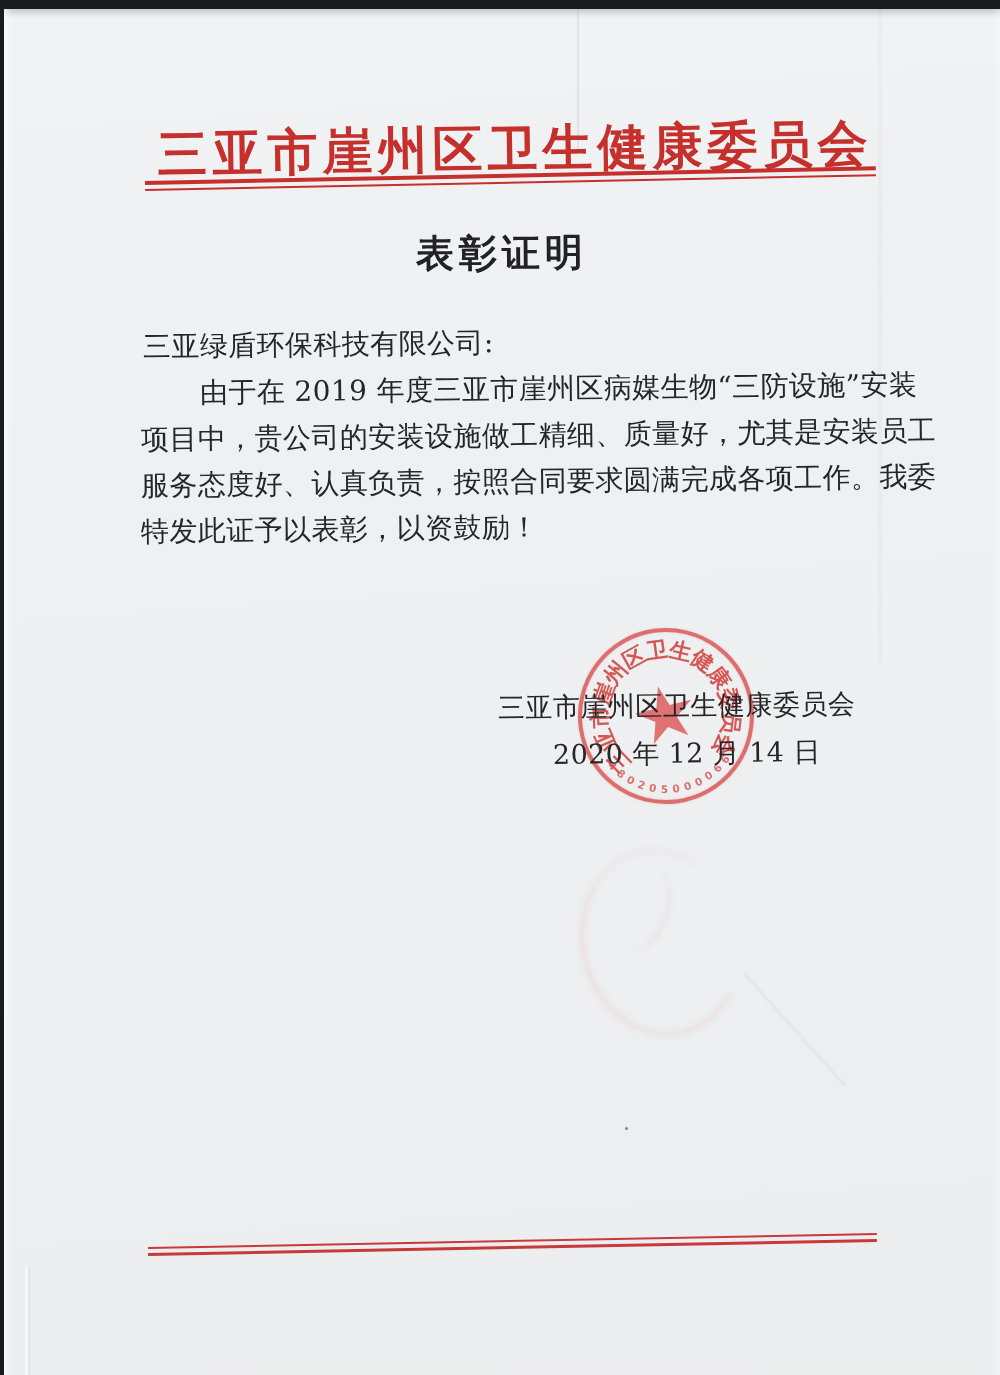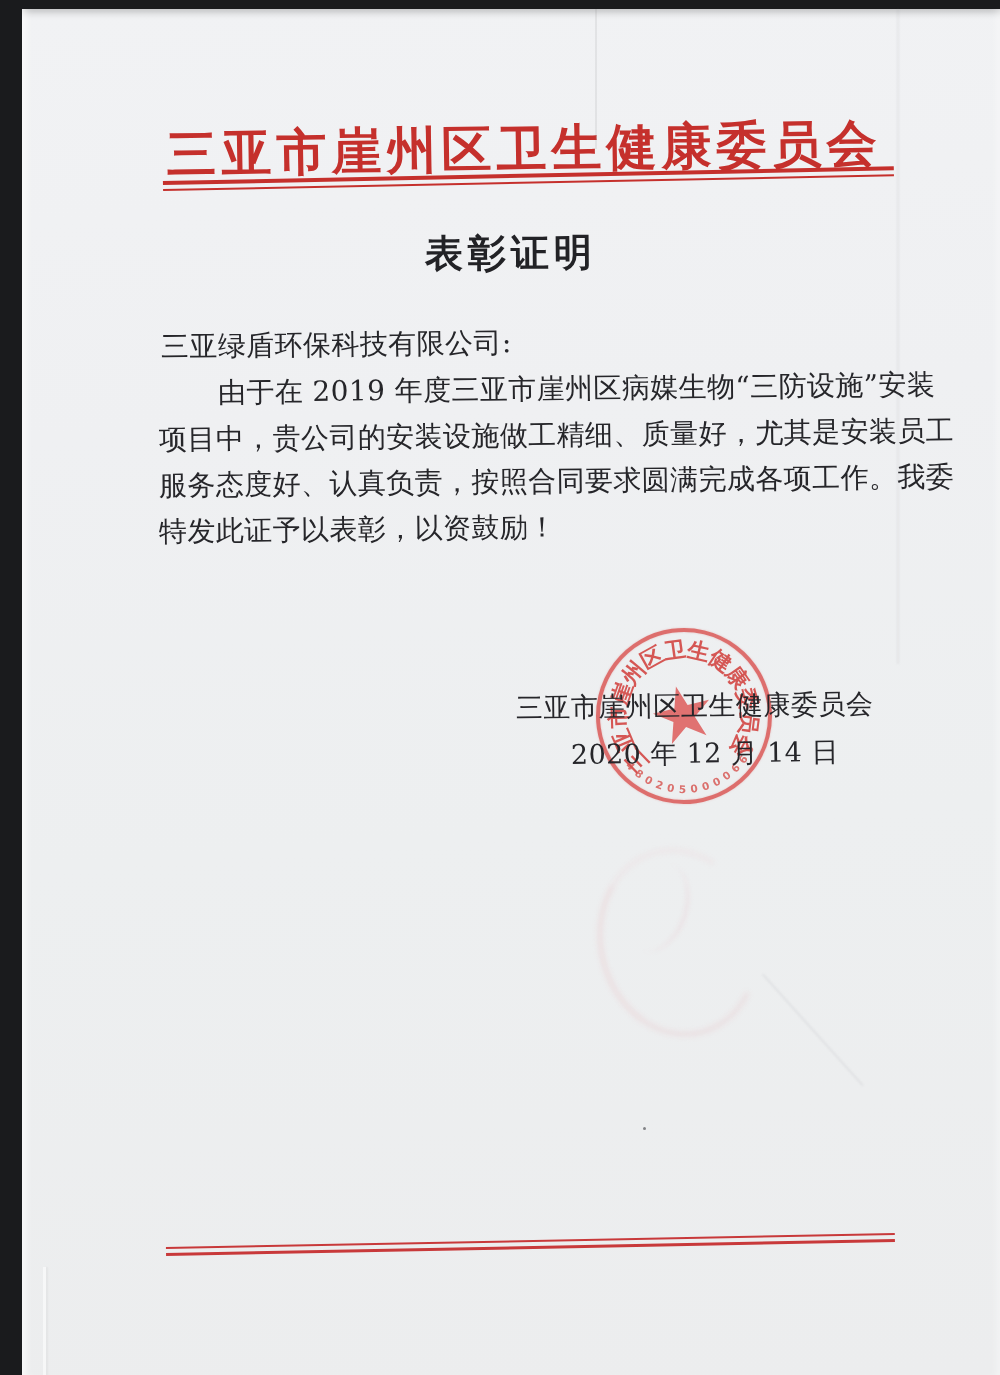--- a/index.html
+++ b/index.html
@@ -16,21 +16,20 @@
   }
   
   .paper {
     position: absolute;
     left: 4px; top: 9px; right: 0; bottom: 0;
     background: linear-gradient(176deg, #f1f2f4 0%, #eff0f2 30%, #edeff0 60%, #ecedee 100%);
     box-shadow:
       inset 9px 0 10px -7px rgba(255,255,255,0.95),
       inset -7px 0 10px -6px rgba(255,255,255,0.65),
       inset 0 9px 9px -7px rgba(0,0,0,0.28);
-    margin-left: 18px;
   }
   
   .org-title {
     position: absolute;
     left: 0; top: 107px; width: 100%;
     padding-left: 26px; box-sizing: border-box;
     text-align: center;
     font-size: 50px; font-weight: bold;
     letter-spacing: 5px;
     color: #c5302c;

